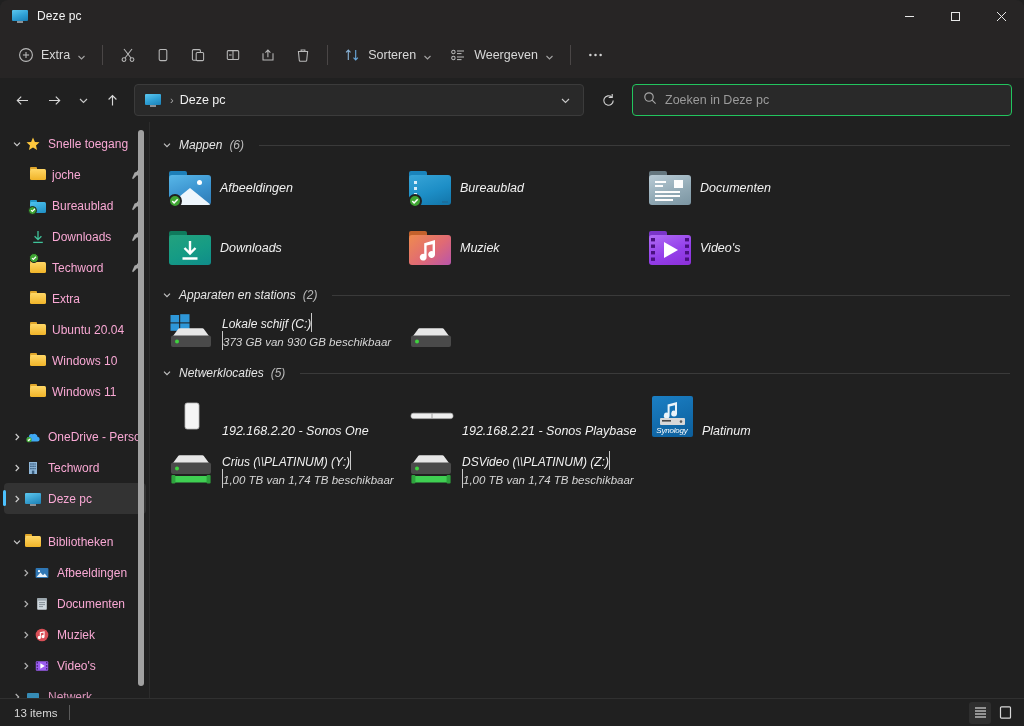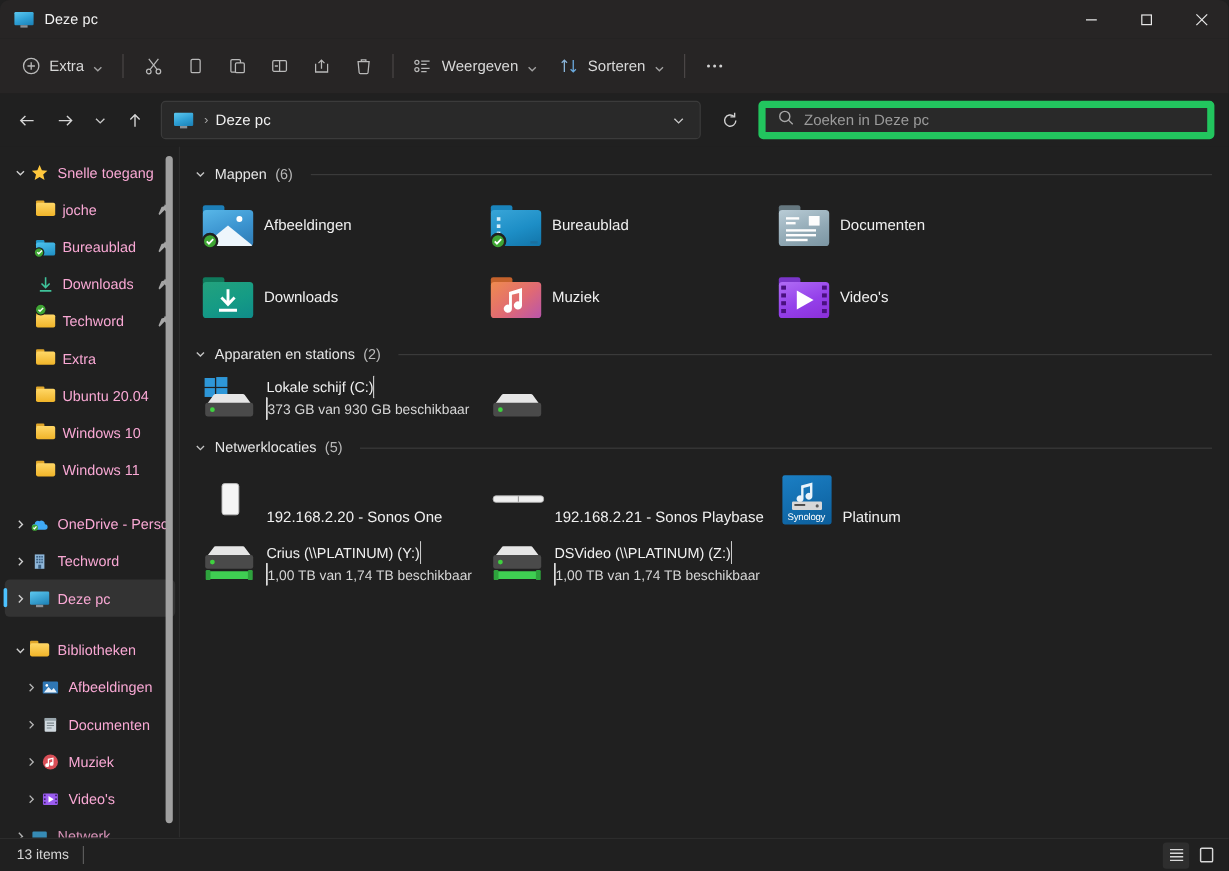--- a/index.html
+++ b/index.html
@@ -104,21 +104,21 @@
     width: 28px; height: 28px; border-radius: 3px;
     display: flex; align-items: center; justify-content: center; color: #cfcfcf;
   }
   .refresh-btn {
     width: 32px; height: 32px; border-radius: 4px;
     display: flex; align-items: center; justify-content: center; color: #cfcfcf;
     margin-right: 8px; flex: 0 0 32px;
   }
   .searchbox {
     width: 380px; flex: 0 0 380px; height: 32px;
-    background: #292929; border: 6px solid #22c55e; border-radius: 4px;
+    background: #292929; border: 1px solid #22c55e; border-radius: 4px;
     display: flex; align-items: center; gap: 8px; padding: 0 10px;
   }
   .searchbox input {
     background: transparent; border: 0; outline: 0;
     color: #d0d0d0; font-size: 12.5px; font-family: inherit; width: 100%;
   }
   .searchbox input::placeholder { color: #9b9b9b; }
 
   
   .body { flex: 1 1 auto; display: flex; min-height: 0; background: #202020; position: relative; }
@@ -167,21 +167,21 @@
   .folder .tab { position: absolute; left: 0; top: 0; width: 7px; height: 3px; border-radius: 1px 1px 0 0; background: #e0a62a; }
   .folder .bod { position: absolute; left: 0; top: 2px; width: 16px; height: 11px; border-radius: 1.5px; background: linear-gradient(180deg,#ffd766 0%, #f0b429 100%); }
   .badge-chk {
     position: absolute; left: -2px; bottom: -2px; width: 9px; height: 9px; border-radius: 50%;
     background: #3fa533; border: 1px solid #1f1f1f;
     display: flex; align-items: center; justify-content: center;
   }
   .badge-chk svg { width: 6px; height: 6px; }
 
   
-  .content { flex: 1 1 auto; overflow: hidden; padding: 8px 10px 0 12px; position: relative; }
+  .content { flex: 1 1 auto; overflow: hidden; padding: 8px 10px 0 12px; position: relative; font-style: italic; }
   .section-head {
     display: flex; align-items: center; gap: 7px;
     height: 22px; margin: 4px 0 2px 0;
     font-size: 12px; color: #e6e6e6;
   }
   .section-head .sc { color: #bdbdbd; display: flex; align-items: center; }
   .section-head .cnt { color: #b8b8b8; }
   .section-head .rule { flex: 1 1 auto; height: 1px; background: #3a3a3a; margin-left: 8px; margin-right: 4px; }
 
   .grid { display: flex; flex-wrap: wrap; }
@@ -319,46 +319,46 @@
       <span class="tb-icon">
         <svg width="16" height="16" viewBox="0 0 16 16">
             <path d="M3.4 4.4 h9.2 l-.9 9.0 a1 1 0 0 1-1 .9 H5.3 a1 1 0 0 1-1-.9 Z" fill="none" stroke="#b9b9b9" stroke-width="1.05"></path>
             <path d="M6.1 4.4 V2.9 h3.8 v1.5" fill="none" stroke="#b9b9b9" stroke-width="1.05"></path>
           </svg>
       </span>
     </div>
 
     <div class="tb-sep"></div>
 
+    <div class="tb-btn">
+      <span class="tb-icon">
+        <svg width="17" height="16" viewBox="0 0 17 16">
+            <path d="M4.3 13 V3.2 M2.1 5.3 4.3 3.1 6.5 5.3" fill="none" stroke="#8ab4d8" stroke-width="1.1"></path>
+            <path d="M11.7 3 V12.8 M9.5 10.7 11.7 12.9 13.9 10.7" fill="none" stroke="#6aa9dd" stroke-width="1.1"></path>
+          </svg>
+      </span>
+      <span>Sorteren</span>
+      <span class="chev">
+        <svg width="9" height="9" viewBox="0 0 9 9">
+            <polyline points="1.5,3 4.5,6 7.5,3" fill="none" stroke="#c2c2c2" stroke-width="1.1"></polyline>
+          </svg>
+      </span>
+    </div>
     <div class="tb-btn">
       <span class="tb-icon">
         <svg width="17" height="16" viewBox="0 0 17 16">
             <circle cx="3.4" cy="5" r="1.7" fill="none" stroke="#b9b9b9" stroke-width="1.05"></circle>
             <circle cx="3.4" cy="11" r="1.7" fill="none" stroke="#b9b9b9" stroke-width="1.05"></circle>
             <line x1="7" y1="4" x2="14" y2="4" stroke="#b9b9b9" stroke-width="1.05"></line>
             <line x1="7" y1="6.6" x2="11.5" y2="6.6" stroke="#b9b9b9" stroke-width="1.05"></line>
             <line x1="7" y1="10" x2="14" y2="10" stroke="#b9b9b9" stroke-width="1.05"></line>
             <line x1="7" y1="12.6" x2="11.5" y2="12.6" stroke="#b9b9b9" stroke-width="1.05"></line>
           </svg>
       </span>
       <span>Weergeven</span>
-      <span class="chev">
-        <svg width="9" height="9" viewBox="0 0 9 9">
-            <polyline points="1.5,3 4.5,6 7.5,3" fill="none" stroke="#c2c2c2" stroke-width="1.1"></polyline>
-          </svg>
-      </span>
-    </div>
-    <div class="tb-btn">
-      <span class="tb-icon">
-        <svg width="17" height="16" viewBox="0 0 17 16">
-            <path d="M4.3 13 V3.2 M2.1 5.3 4.3 3.1 6.5 5.3" fill="none" stroke="#8ab4d8" stroke-width="1.1"></path>
-            <path d="M11.7 3 V12.8 M9.5 10.7 11.7 12.9 13.9 10.7" fill="none" stroke="#6aa9dd" stroke-width="1.1"></path>
-          </svg>
-      </span>
-      <span>Sorteren</span>
       <span class="chev">
         <svg width="9" height="9" viewBox="0 0 9 9">
             <polyline points="1.5,3 4.5,6 7.5,3" fill="none" stroke="#c2c2c2" stroke-width="1.1"></polyline>
           </svg>
       </span>
     </div>
 
     <div class="tb-sep"></div>
 
     <div class="tb-btn" title="Meer opties">

